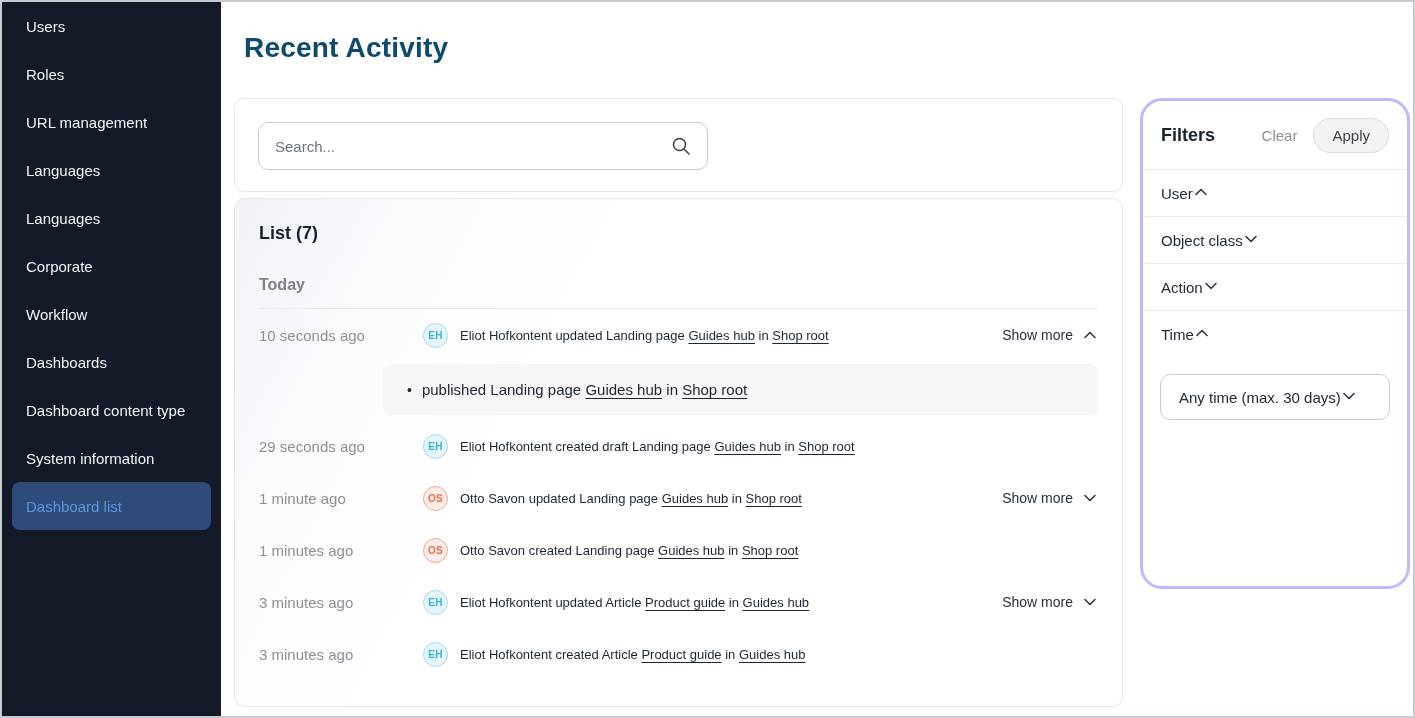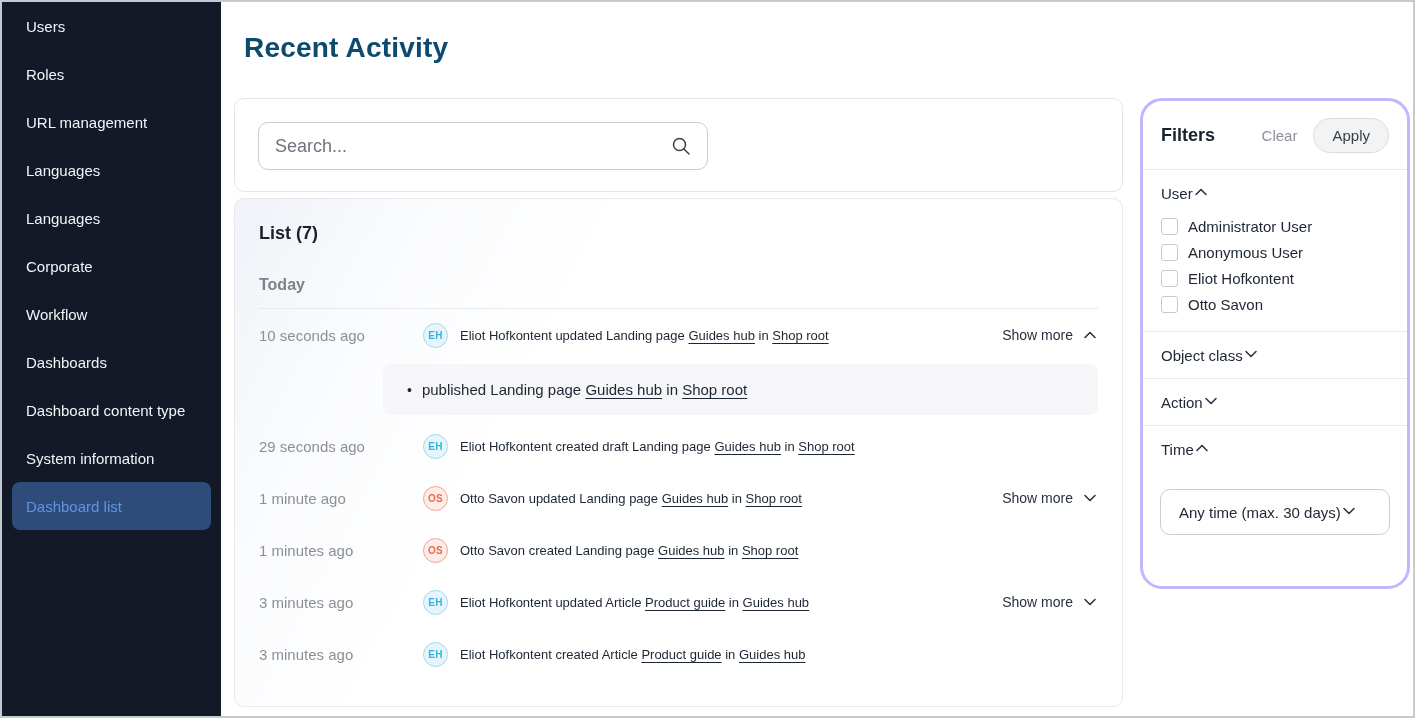--- a/index.html
+++ b/index.html
@@ -11,21 +11,21 @@
   .sidebar { position:absolute; left:0; top:0; width:219px; height:100%; background:#131927; padding:0 10px; }
   .side-item { height:48px; display:flex; align-items:center; padding:0 14px; color:#f2f4f7; font-size:15px; border-radius:8px; cursor:pointer; white-space:nowrap; }
   .side-item.selected { background:#2e4b7a; color:#5d96e0; }
 
   
   .main { position:absolute; left:219px; top:0; right:0; bottom:0; background:#fff; }
   .page-title { position:absolute; left:23px; top:30px; font-size:28px; font-weight:800; color:#0c4a6e; letter-spacing:.2px; }
 
   .search-card { position:absolute; left:13px; top:96px; width:889px; height:94px; background:#fff; border:1px solid #e3e5e9; border-radius:10px; padding:23px; }
   .search-box { width:450px; height:48px; border:1px solid #c9ccd2; border-radius:10px; display:flex; align-items:center; padding:0 16px; background:#fff; }
-  .search-box input { border:none; outline:none; flex:1; font-size:18px; color:#737373; font-family:inherit; background:transparent; }
+  .search-box input { border:none; outline:none; flex:1; font-size:15px; color:#737373; font-family:inherit; background:transparent; }
   .search-box input::placeholder { color:#6e747d; }
 
   .list-card { position:absolute; left:13px; top:196px; width:889px; height:509px; border:1px solid #e7e8ec; border-radius:10px;
     background:linear-gradient(118deg,#f0f2f8 0%,#fafbfd 16%,#ffffff 34%); padding:24px 24px 12px; }
   .list-title { font-size:18px; font-weight:700; color:#18212e; }
   .group-label { margin-top:32px; color:#7c828a; font-weight:700; font-size:16px; }
   .divider { height:1px; background:#e8e9eb; margin-top:14px; }
 
   .row { display:flex; align-items:center; min-height:52px; }
   .row-time { width:124px; color:#8b9097; font-size:15px; flex-shrink:0; }
@@ -168,38 +168,20 @@
         <button class="apply-btn">Apply</button>
       </div>
 
       <div class="fsection">
         <div class="fsection-head">
           <span class="fsection-label">User</span>
           <span class="chev"><svg width="16" height="12" viewBox="0 0 16 12">
                 <polyline points="3,8.5 8,3.5 13,8.5" fill="none" stroke="#2e3545" stroke-width="1.6" stroke-linecap="round" stroke-linejoin="round"></polyline>
               </svg></span>
         </div>
-        <div class="check-group" id="user-options">
-            <label class="check-row">
-              <span class="checkbox"></span>
-              <span class="check-label">Administrator User</span>
-            </label>
-            <label class="check-row">
-              <span class="checkbox"></span>
-              <span class="check-label">Anonymous User</span>
-            </label>
-            <label class="check-row">
-              <span class="checkbox"></span>
-              <span class="check-label">Eliot Hofkontent</span>
-            </label>
-            <label class="check-row">
-              <span class="checkbox"></span>
-              <span class="check-label">Otto Savon</span>
-            </label>
-          </div>
       </div>
 
       <div class="fsection">
         <div class="fsection-head">
           <span class="fsection-label">Object class</span>
           <span class="chev"><svg width="16" height="12" viewBox="0 0 16 12">
                 <polyline points="3,3.5 8,8.5 13,3.5" fill="none" stroke="#2e3545" stroke-width="1.6" stroke-linecap="round" stroke-linejoin="round"></polyline>
               </svg></span>
         </div>
       </div>

